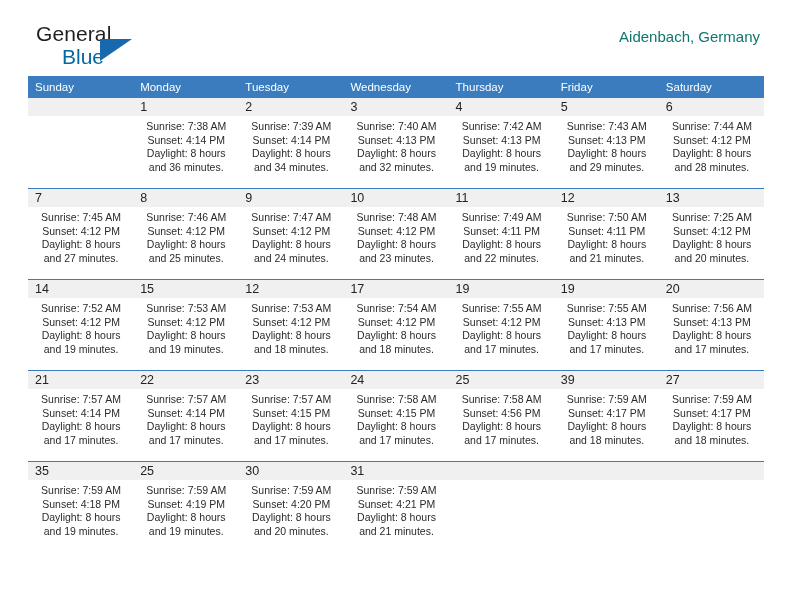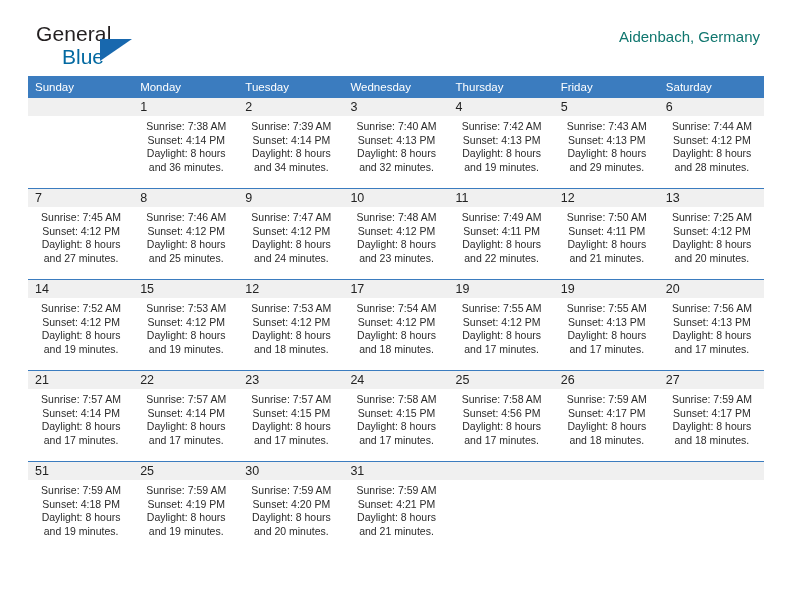--- a/index.html
+++ b/index.html
@@ -467,21 +467,21 @@
               <div class="cell-body">
                 <div>Sunrise: 7:58 AM</div>
                 <div>Sunset: 4:56 PM</div>
                 <div>Daylight: 8 hours</div>
                 <div>and 17 minutes.</div>
               </div>
             </div>
           </td>
           <td>
             <div class="cell">
-              <div class="daynum-band">26</div>
+              <div class="daynum-band">39</div>
               <div class="cell-body">
                 <div>Sunrise: 7:59 AM</div>
                 <div>Sunset: 4:17 PM</div>
                 <div>Daylight: 8 hours</div>
                 <div>and 18 minutes.</div>
               </div>
             </div>
           </td>
           <td>
             <div class="cell">
@@ -491,21 +491,21 @@
                 <div>Sunset: 4:17 PM</div>
                 <div>Daylight: 8 hours</div>
                 <div>and 18 minutes.</div>
               </div>
             </div>
           </td>
         </tr>
         <tr class="week-row">
           <td>
             <div class="cell">
-              <div class="daynum-band">51</div>
+              <div class="daynum-band">35</div>
               <div class="cell-body">
                 <div>Sunrise: 7:59 AM</div>
                 <div>Sunset: 4:18 PM</div>
                 <div>Daylight: 8 hours</div>
                 <div>and 19 minutes.</div>
               </div>
             </div>
           </td>
           <td>
             <div class="cell">

